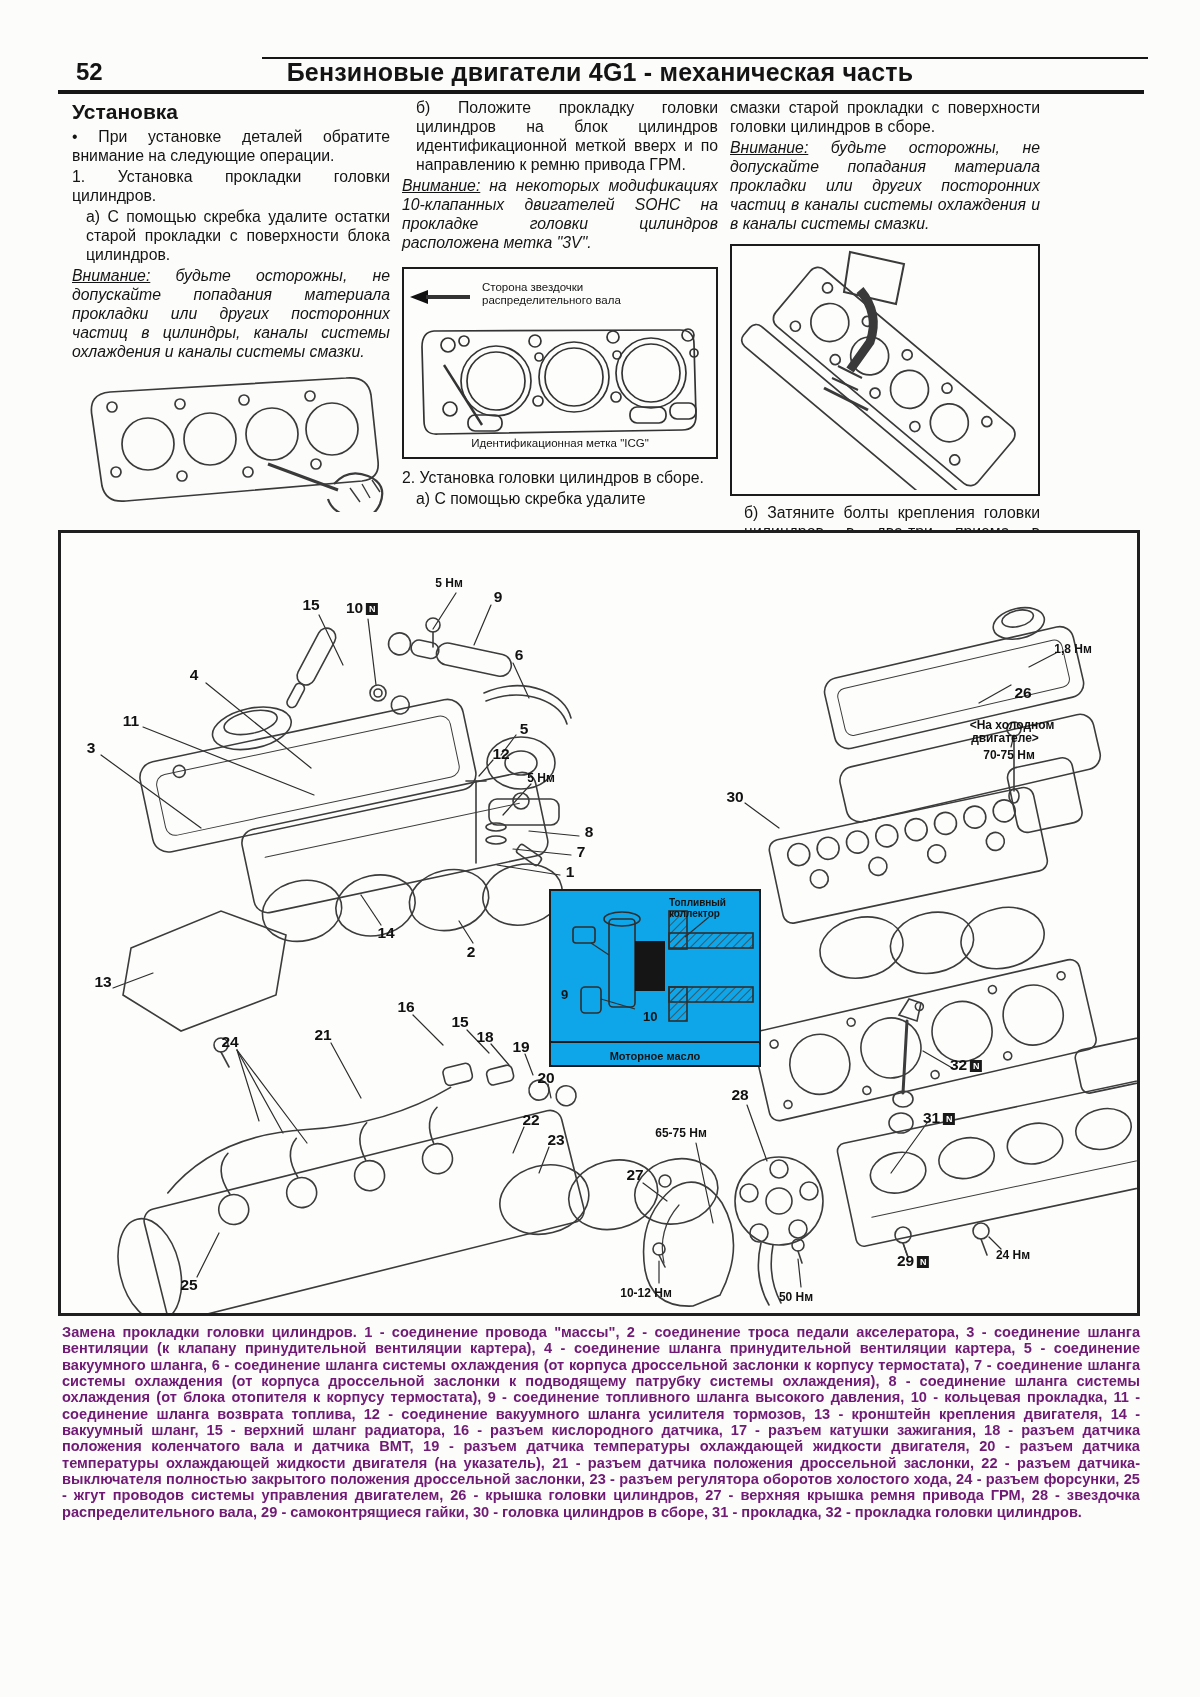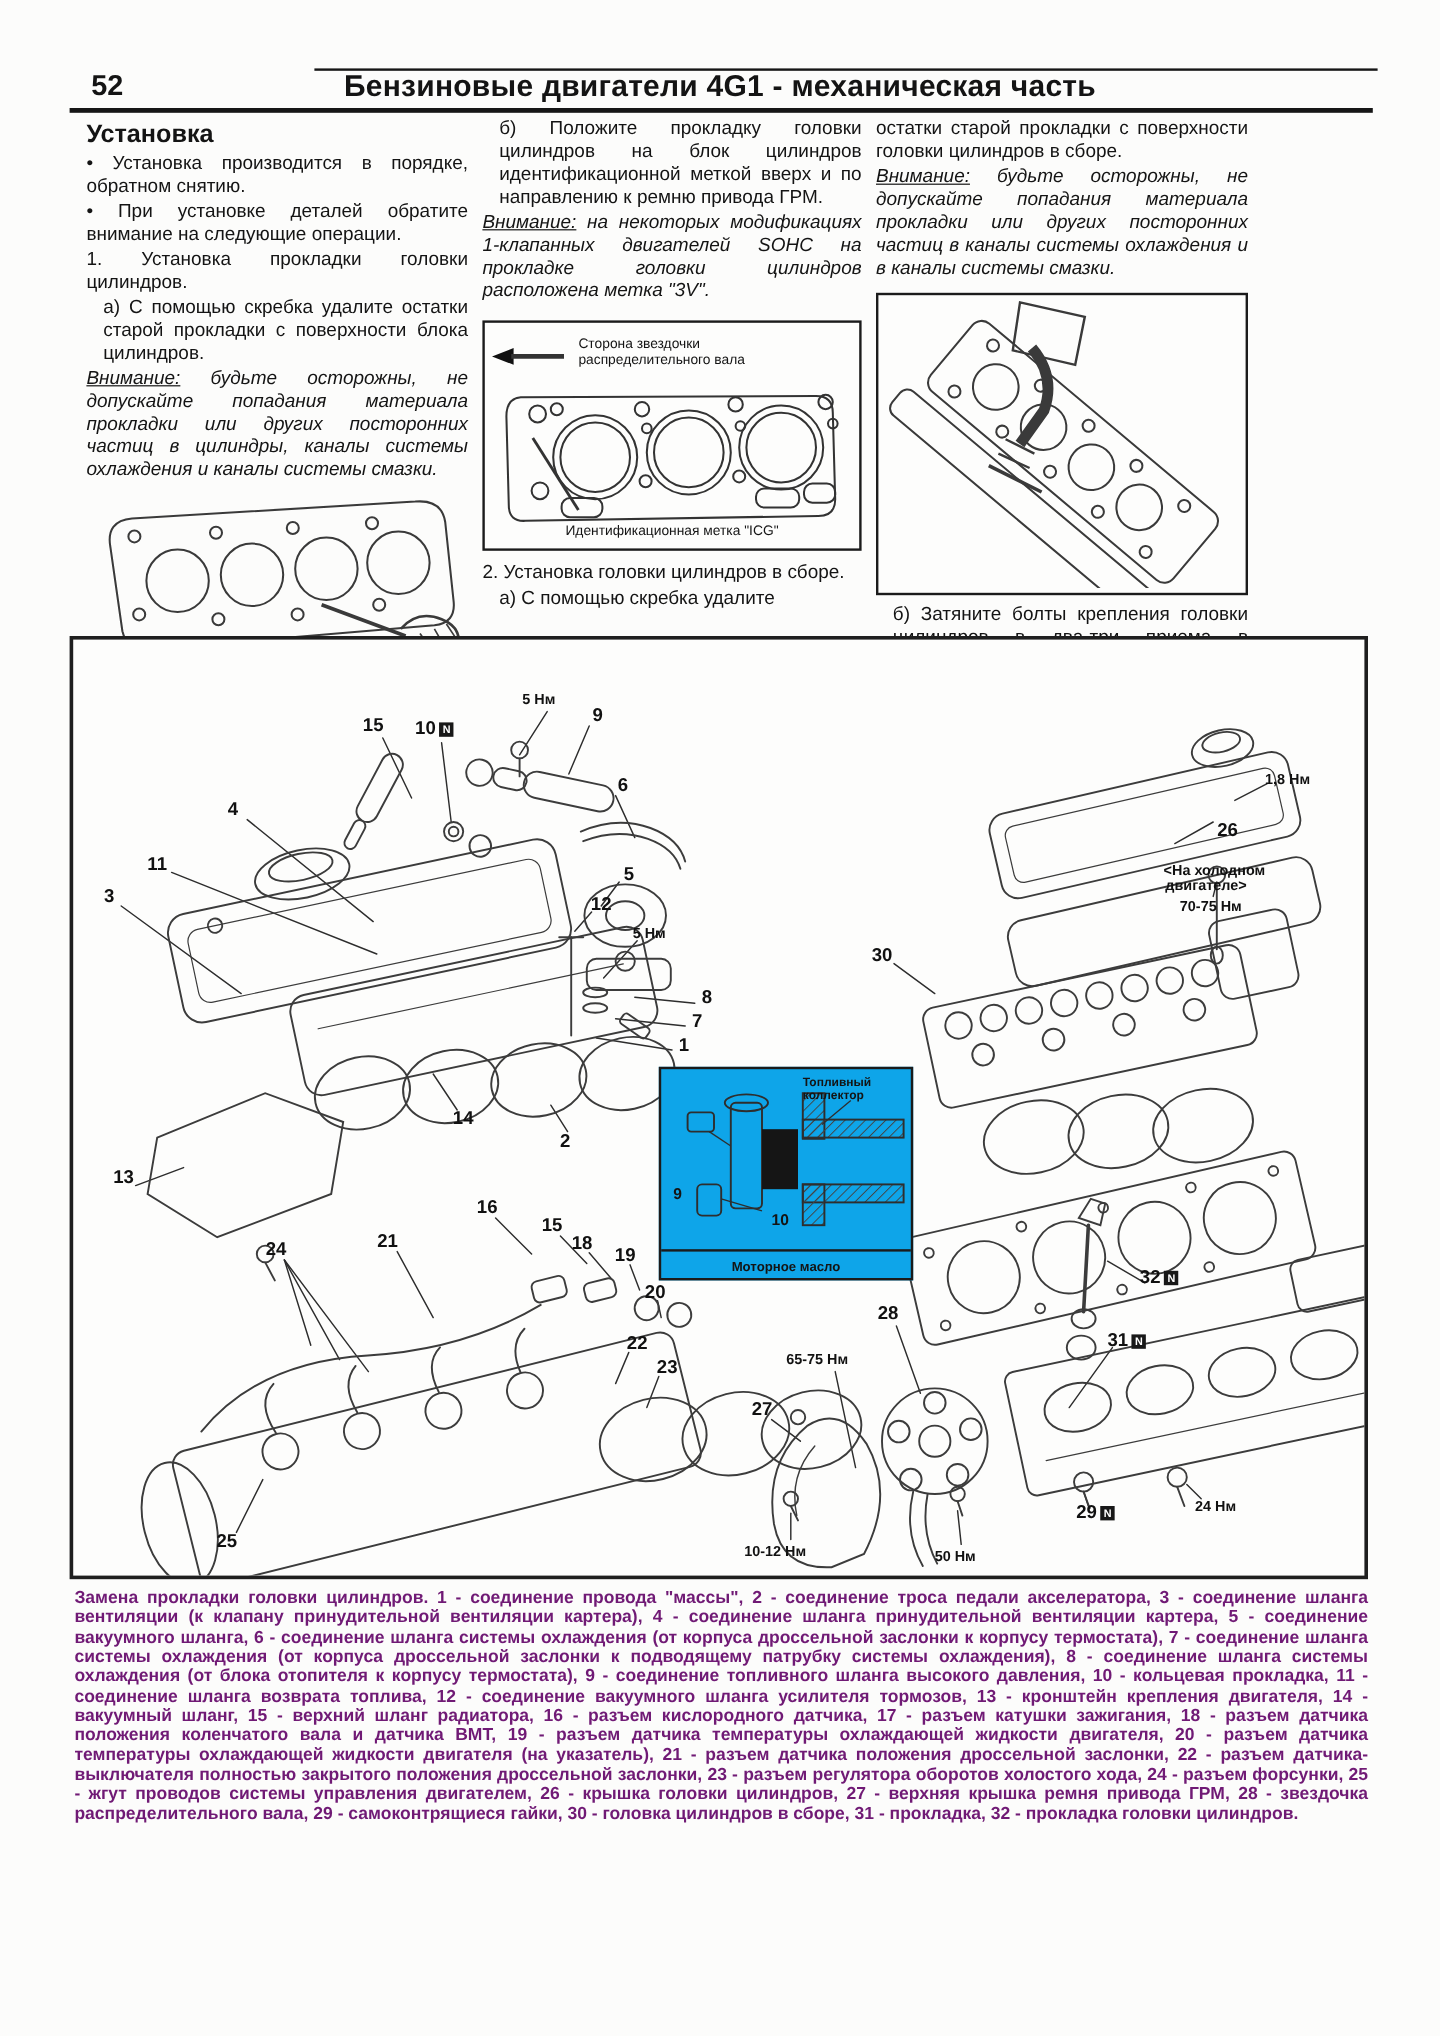--- a/index.html
+++ b/index.html
@@ -52,21 +52,20 @@
 
 <div class="page">
 
   <div class="rule-top"></div>
   <div class="pageno">52</div>
   <div class="ptitle">Бензиновые двигатели 4G1 - механическая часть</div>
   <div class="rule-bottom"></div>
 
   <div class="col col1">
     <h2 class="sect">Установка</h2>
-    <p>•  Установка производится в порядке, обратном снятию.</p>
     <p>•  При установке деталей обратите внимание на следующие операции.</p>
     <p>1. Установка прокладки головки цилиндров.</p>
     <p class="sub">а) С помощью скребка удалите остатки старой прокладки с поверхности блока цилиндров.</p>
     <p class="warn"><span class="wlabel">Внимание:</span>
       <span>будьте осторожны, не допускайте попадания материала прокладки или других посторонних частиц в цилиндры, каналы системы охлаждения и каналы системы смазки.</span></p>
     <div class="fig figA">
       <svg width="318" height="140" viewBox="0 0 318 140" fill="none" stroke="#3a3a3a" stroke-width="1.7">
         <path d="M20,44 q-4,-22 18,-24 l236,-14 q22,-2 25,17 l7,66 q2,18 -16,20 l-236,20 q-20,2 -24,-15 z"></path>
         <circle cx="76" cy="72" r="26"></circle>
           <circle cx="138" cy="67" r="26"></circle>
@@ -83,21 +82,21 @@
         <path d="M196,92 l70,26" stroke-width="3"></path>
         <path d="M262,112 q14,-16 34,-8 q20,8 12,28 q-8,18 -30,13 q-18,-5 -22,-18" stroke-width="2.2"></path>
         <path d="M278,116 l10,14 M290,112 l8,14 M300,108 l8,12" stroke-width="1.4"></path>
       </svg>
     </div>
   </div>
 
   <div class="col col2">
     <p class="sub">б) Положите прокладку головки цилиндров на блок цилиндров идентификационной меткой вверх и по направлению к ремню привода ГРМ.</p>
     <p class="warn"><span class="wlabel">Внимание:</span>
-      <span>на некоторых модификациях 1-клапанных двигателей SOHC на прокладке головки цилиндров расположена метка "3V".</span></p>
+      <span>на некоторых модификациях 10-клапанных двигателей SOHC на прокладке головки цилиндров расположена метка "3V".</span></p>
     <div class="fig frame figB">
       <span class="icon">
         <svg width="312" height="184" viewBox="0 0 312 184" fill="none" stroke="#333" stroke-width="1.7">
           <path d="M24,21 l-18,7 l18,7 z" fill="#111" stroke="none"></path>
           <line x1="22" y1="28" x2="66" y2="28" stroke-width="4"></line>
           <path d="M30,62 q-12,1 -12,16 l2,74 q0,14 14,13 l244,-4 q14,0 14,-14 l-2,-72 q0,-14 -14,-14 z"></path>
           <circle cx="92" cy="112" r="35"></circle>
             <circle cx="92" cy="112" r="29"></circle>
           <circle cx="170" cy="108" r="35"></circle>
             <circle cx="170" cy="108" r="29"></circle>
@@ -121,21 +120,21 @@
         </svg>
       </span>
       <div class="arrow-label">Сторона звездочки распределительного вала</div>
       <div class="figB-cap">Идентификационная метка "ICG"</div>
     </div>
     <p>2. Установка головки цилиндров в сборе.</p>
     <p class="sub">а) С помощью скребка удалите</p>
   </div>
 
   <div class="col col3">
-    <p>остатки старой прокладки с поверхности головки цилиндров в сборе.</p>
+    <p>смазки старой прокладки с поверхности головки цилиндров в сборе.</p>
     <p class="warn"><span class="wlabel">Внимание:</span>
       <span>будьте осторожны, не допускайте попадания материала прокладки или других посторонних частиц в каналы системы охлаждения и в каналы системы смазки.</span></p>
     <div class="fig frame figC">
       <svg width="306" height="244" viewBox="0 0 306 244" fill="none" stroke="#3a3a3a" stroke-width="1.7">
         <g transform="rotate(40 160 130)">
           <rect x="30" y="92" width="264" height="74" rx="10"></rect>
           <circle cx="78" cy="129" r="19"></circle>
             <circle cx="130" cy="129" r="19"></circle>
             <circle cx="182" cy="129" r="19"></circle>
             <circle cx="234" cy="129" r="19"></circle>

